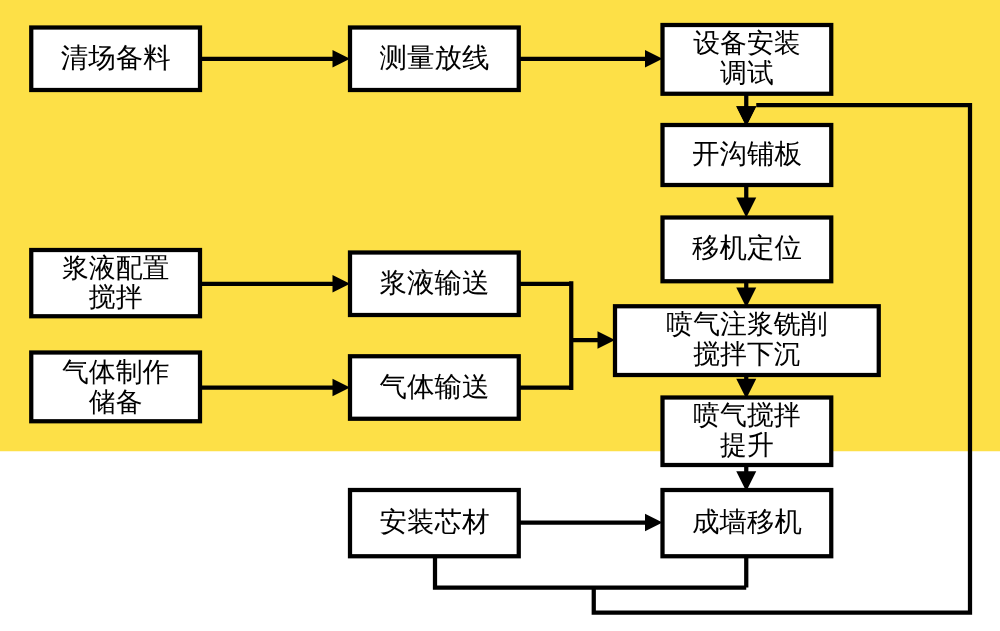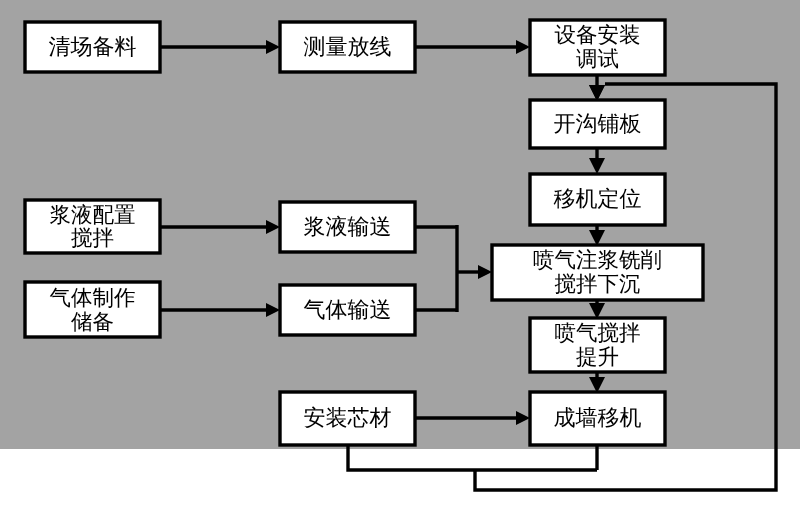--- a/index.html
+++ b/index.html
@@ -9,22 +9,22 @@
   }
   body {
     width: 800px;
     height: 505px;
     font-family: "DejaVu Sans", sans-serif;
     overflow: hidden;
   }
   #flowchart-root {
     position: relative;
     width: 800px;
-    height: 449px;
-    background: #a3a3a3;
+    height: 361px;
+    background: #fde047;
   }
   svg#flow-svg {
     position: absolute;
     top: 0;
     left: 0;
     width: 800px;
     height: 505px;
     display: block;
   }
   .node-box {

